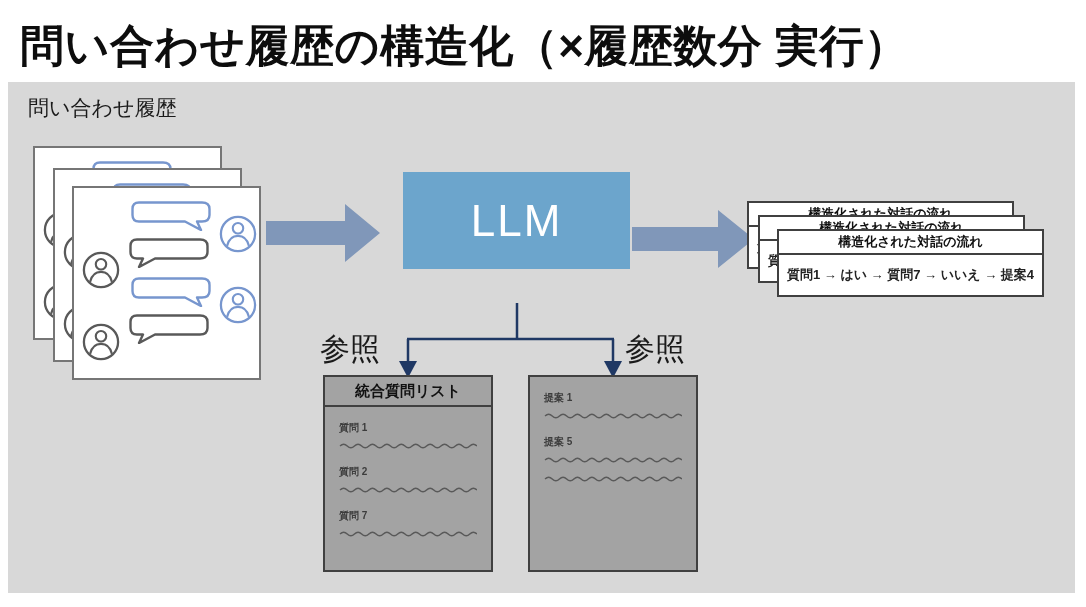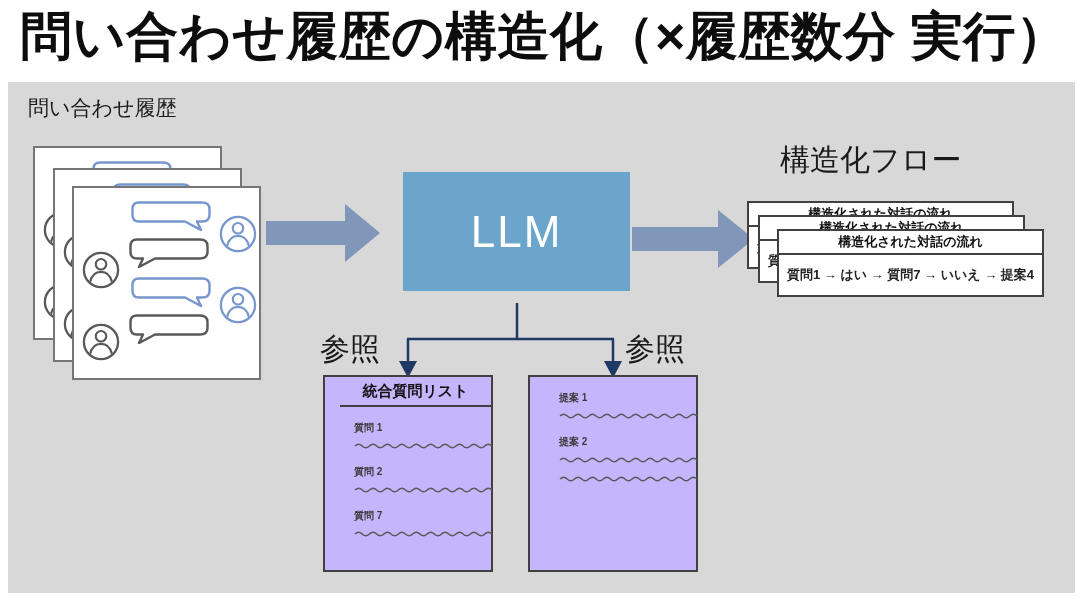--- a/index.html
+++ b/index.html
@@ -2,21 +2,21 @@
 <html style="--panel-bg: #D8D8D8; --llm-bg: #6CA5CC; --arrow-fill: #8097B9; --connector: #1F3864; --chat-blue: #7796CE; --chat-gray: #595959;"><head>
 <meta charset="utf-8">
 <style>
   :root{
     --panel-bg:#D8D8D8; --llm-bg:#6CA5CC; --arrow-fill:#8097B9;
     --connector:#1F3864; --chat-blue:#7796CE; --chat-gray:#595959;
   }
   html,body{margin:0;padding:0;background:#fff;}
   body{width:1086px;height:607px;font-family:"Liberation Sans",sans-serif;}
   .page{position:relative;width:1086px;height:607px;background:#fff;overflow:hidden;}
-  .slide-title{position:absolute;left:20px;top:2px;font-size:52px;font-weight:700;color:#0d0d0d;white-space:nowrap;letter-spacing:0.5px;}
+  .slide-title{position:absolute;left:20px;top:17px;font-size:44px;font-weight:700;color:#0d0d0d;white-space:nowrap;letter-spacing:0.5px;}
   .panel{position:absolute;left:8px;top:82px;width:1067px;height:511px;background:var(--panel-bg);}
   .inquiry-label{position:absolute;left:20px;top:12px;font-size:21px;font-weight:500;color:#1a1a1a;white-space:nowrap;}
   .flow-label{position:absolute;left:772px;top:58px;font-size:30px;font-weight:500;color:#1a1a1a;white-space:nowrap;}
   .ref-label{position:absolute;font-size:30px;font-weight:500;color:#1a1a1a;white-space:nowrap;margin-top:15px;}
   .ref-left{left:312px;top:232px;}
   .ref-right{left:617px;top:232px;}
 
   
   .chat-card{position:absolute;width:185px;height:190px;background:#fff;border:2px solid #767676;}
   .cc1{left:25px;top:64px;} .cc2{left:45px;top:86px;} .cc3{left:64px;top:104px;}
@@ -29,39 +29,39 @@
   .p-b3{left:57px;top:89px;} .p-a3{left:145px;top:98px;}
   .p-b4{left:55px;top:126px;} .p-a4{left:8px;top:135px;}
 
   
   .big-arrow{position:absolute;}
   .arrow-left{left:258px;top:122px;}
   .arrow-right{left:624px;top:128px;}
   .big-arrow polygon{fill:var(--arrow-fill);}
 
   
-  .llm-box{position:absolute;left:395px;top:90px;width:227px;height:119px;background:var(--llm-bg);
+  .llm-box{position:absolute;left:395px;top:90px;width:227px;height:97px;background:var(--llm-bg);
     display:flex;align-items:center;justify-content:center;}
   .llm-text{color:#fff;font-size:44px;font-weight:400;letter-spacing:2px;}
 
   
   .connector{position:absolute;left:380px;top:221px;}
   .connector line{stroke:var(--connector);stroke-width:2.5;}
   .connector polygon{fill:var(--connector);}
 
   
   .flow-card{position:absolute;width:267px;height:68px;background:#fff;border:2px solid #404040;box-sizing:border-box;}
   .fc1{left:739px;top:119px;} .fc2{left:750px;top:133px;} .fc3{left:769px;top:147px;}
   .flow-card-header{height:22px;line-height:22px;border-bottom:2px solid #404040;text-align:center;
     font-size:13px;font-weight:700;color:#111;white-space:nowrap;overflow:hidden;}
   .flow-card-body{height:40px;line-height:40px;text-align:center;font-size:13px;font-weight:600;color:#222;
     white-space:nowrap;overflow:hidden;}
 
   
-  .list-box{position:absolute;width:170px;height:197px;background:#c4b5fd;border:2px solid #404040;box-sizing:border-box;padding-left:15px;}
+  .list-box{position:absolute;width:170px;height:197px;background:#a3a3a3;border:2px solid #404040;box-sizing:border-box;}
   .list-q{left:315px;top:293px;} .list-p{left:520px;top:293px;}
   .list-header{height:28px;line-height:28px;border-bottom:2px solid #404040;text-align:center;
     font-size:15px;font-weight:700;color:#111;white-space:nowrap;}
   .list-body{padding:10px 14px 0 14px;}
   .list-item{margin-bottom:11px;}
   .item-label{font-size:10px;font-weight:600;color:#3c3c3c;line-height:22px;margin-bottom:3px;white-space:nowrap;}
   .squiggle{display:block;width:138px;height:8px;}
 </style>
 </head>
 <body>
@@ -188,21 +188,20 @@
       <line x1="19" y1="36" x2="226" y2="36"></line>
       <line x1="20" y1="36" x2="20" y2="60"></line>
       <line x1="225" y1="36" x2="225" y2="60"></line>
       <polygon points="11,58 29,58 20,75"></polygon>
       <polygon points="216,58 234,58 225,75"></polygon>
     </svg>
 
     <div class="ref-label ref-left">参照</div>
     <div class="ref-label ref-right">参照</div>
 
-    <div class="flow-label">構造化フロー</div>
 
     <div class="flow-card fc1">
       <div class="flow-card-header">構造化された対話の流れ</div>
       <div class="flow-card-body">質問1 → はい → 質問7 → いいえ → 提案4</div>
     </div>
     <div class="flow-card fc2">
       <div class="flow-card-header">構造化された対話の流れ</div>
       <div class="flow-card-body">質問1 → はい → 質問7 → いいえ → 提案4</div>
     </div>
     <div class="flow-card fc3">
@@ -236,21 +235,21 @@
 
     <div class="list-box list-p">
       <div class="list-body">
         <div class="list-item">
           <div class="item-label">提案 1</div>
           <svg class="squiggle">
               <use href="#sym-squiggle"></use>
             </svg>
         </div>
         <div class="list-item">
-          <div class="item-label">提案 2</div>
+          <div class="item-label">提案 5</div>
           <svg class="squiggle">
               <use href="#sym-squiggle"></use>
             </svg>
         </div>
         <div class="list-item">
           <svg class="squiggle">
               <use href="#sym-squiggle"></use>
             </svg>
         </div>
       </div>

